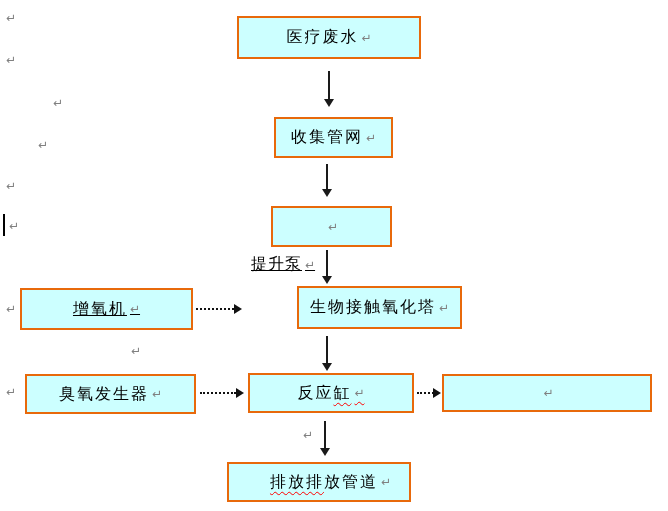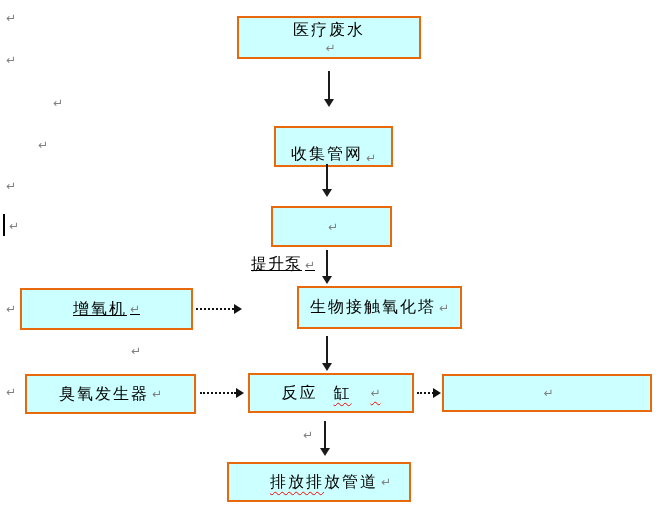--- a/index.html
+++ b/index.html
@@ -6,27 +6,27 @@
   #canvas{
     position:relative;width:668px;height:511px;background:#ffffff;overflow:hidden;
     font-family:"Liberation Sans","DejaVu Sans",sans-serif;color:#000;
   }
   
   .fbox{
     position:absolute;background:#CCFFFF;border:2px solid #E8690B;
     display:flex;align-items:center;justify-content:center;
     font-size:16px;letter-spacing:2px;box-sizing:border-box;white-space:nowrap;
   }
-  .b1{left:237px;top:16px;width:184px;height:43px;flex-direction:column;}
-  .b2{left:274px;top:126px;width:119px;height:41px;align-items:flex-end;}
+  .b1{left:237px;top:16px;width:184px;height:43px;}
+  .b2{left:274px;top:117px;width:119px;height:41px;}
   .b3{left:271px;top:206px;width:121px;height:41px;}
   .b4{left:250px;top:286px;width:165px;height:43px;margin-left:47px;}
   .b5{left:20px;top:288px;width:173px;height:42px;text-decoration:underline;}
   .b6{left:25px;top:374px;width:171px;height:40px;}
-  .b7{left:248px;top:373px;width:166px;height:40px;gap:16px;}
+  .b7{left:248px;top:373px;width:166px;height:40px;}
   .b8{left:442px;top:374px;width:210px;height:38px;letter-spacing:0;}
   .b9{left:227px;top:462px;width:184px;height:40px;padding-left:23px;}
   
   .wavy{
     text-decoration-line:underline;text-decoration-style:wavy;
     text-decoration-color:#FF0000;text-decoration-thickness:1px;
     text-underline-offset:4px;
   }
   
   .pmark{

